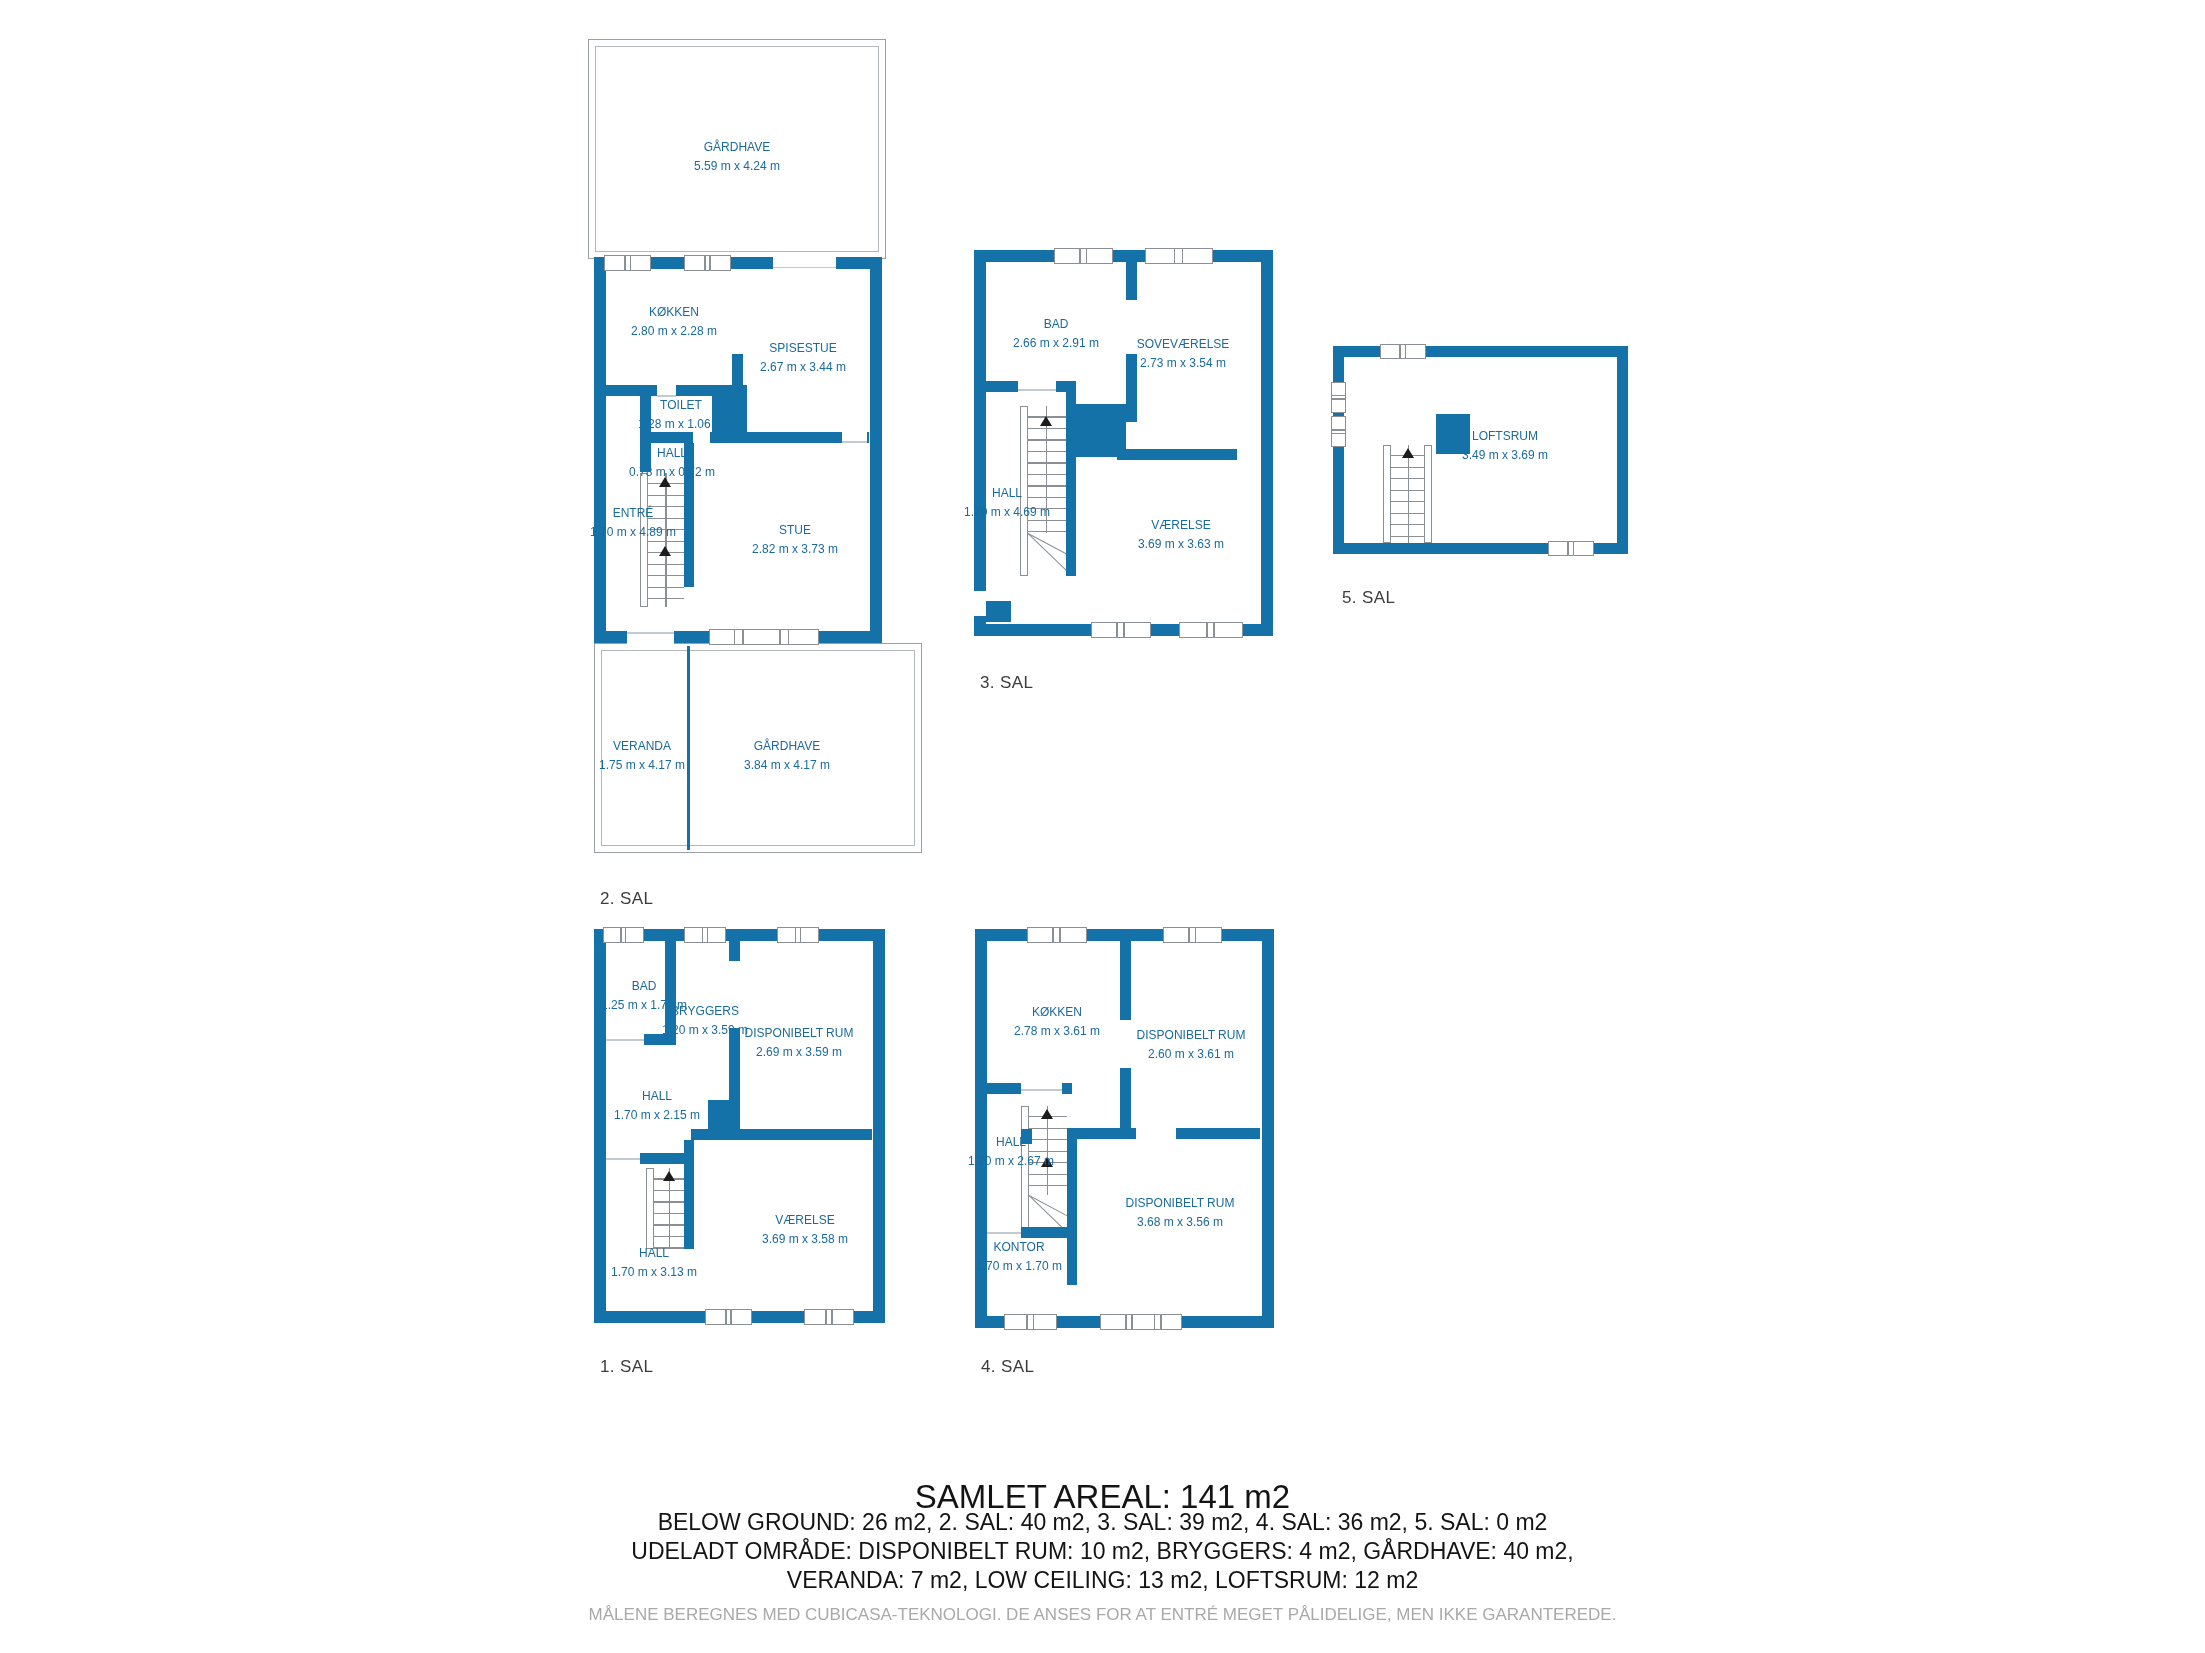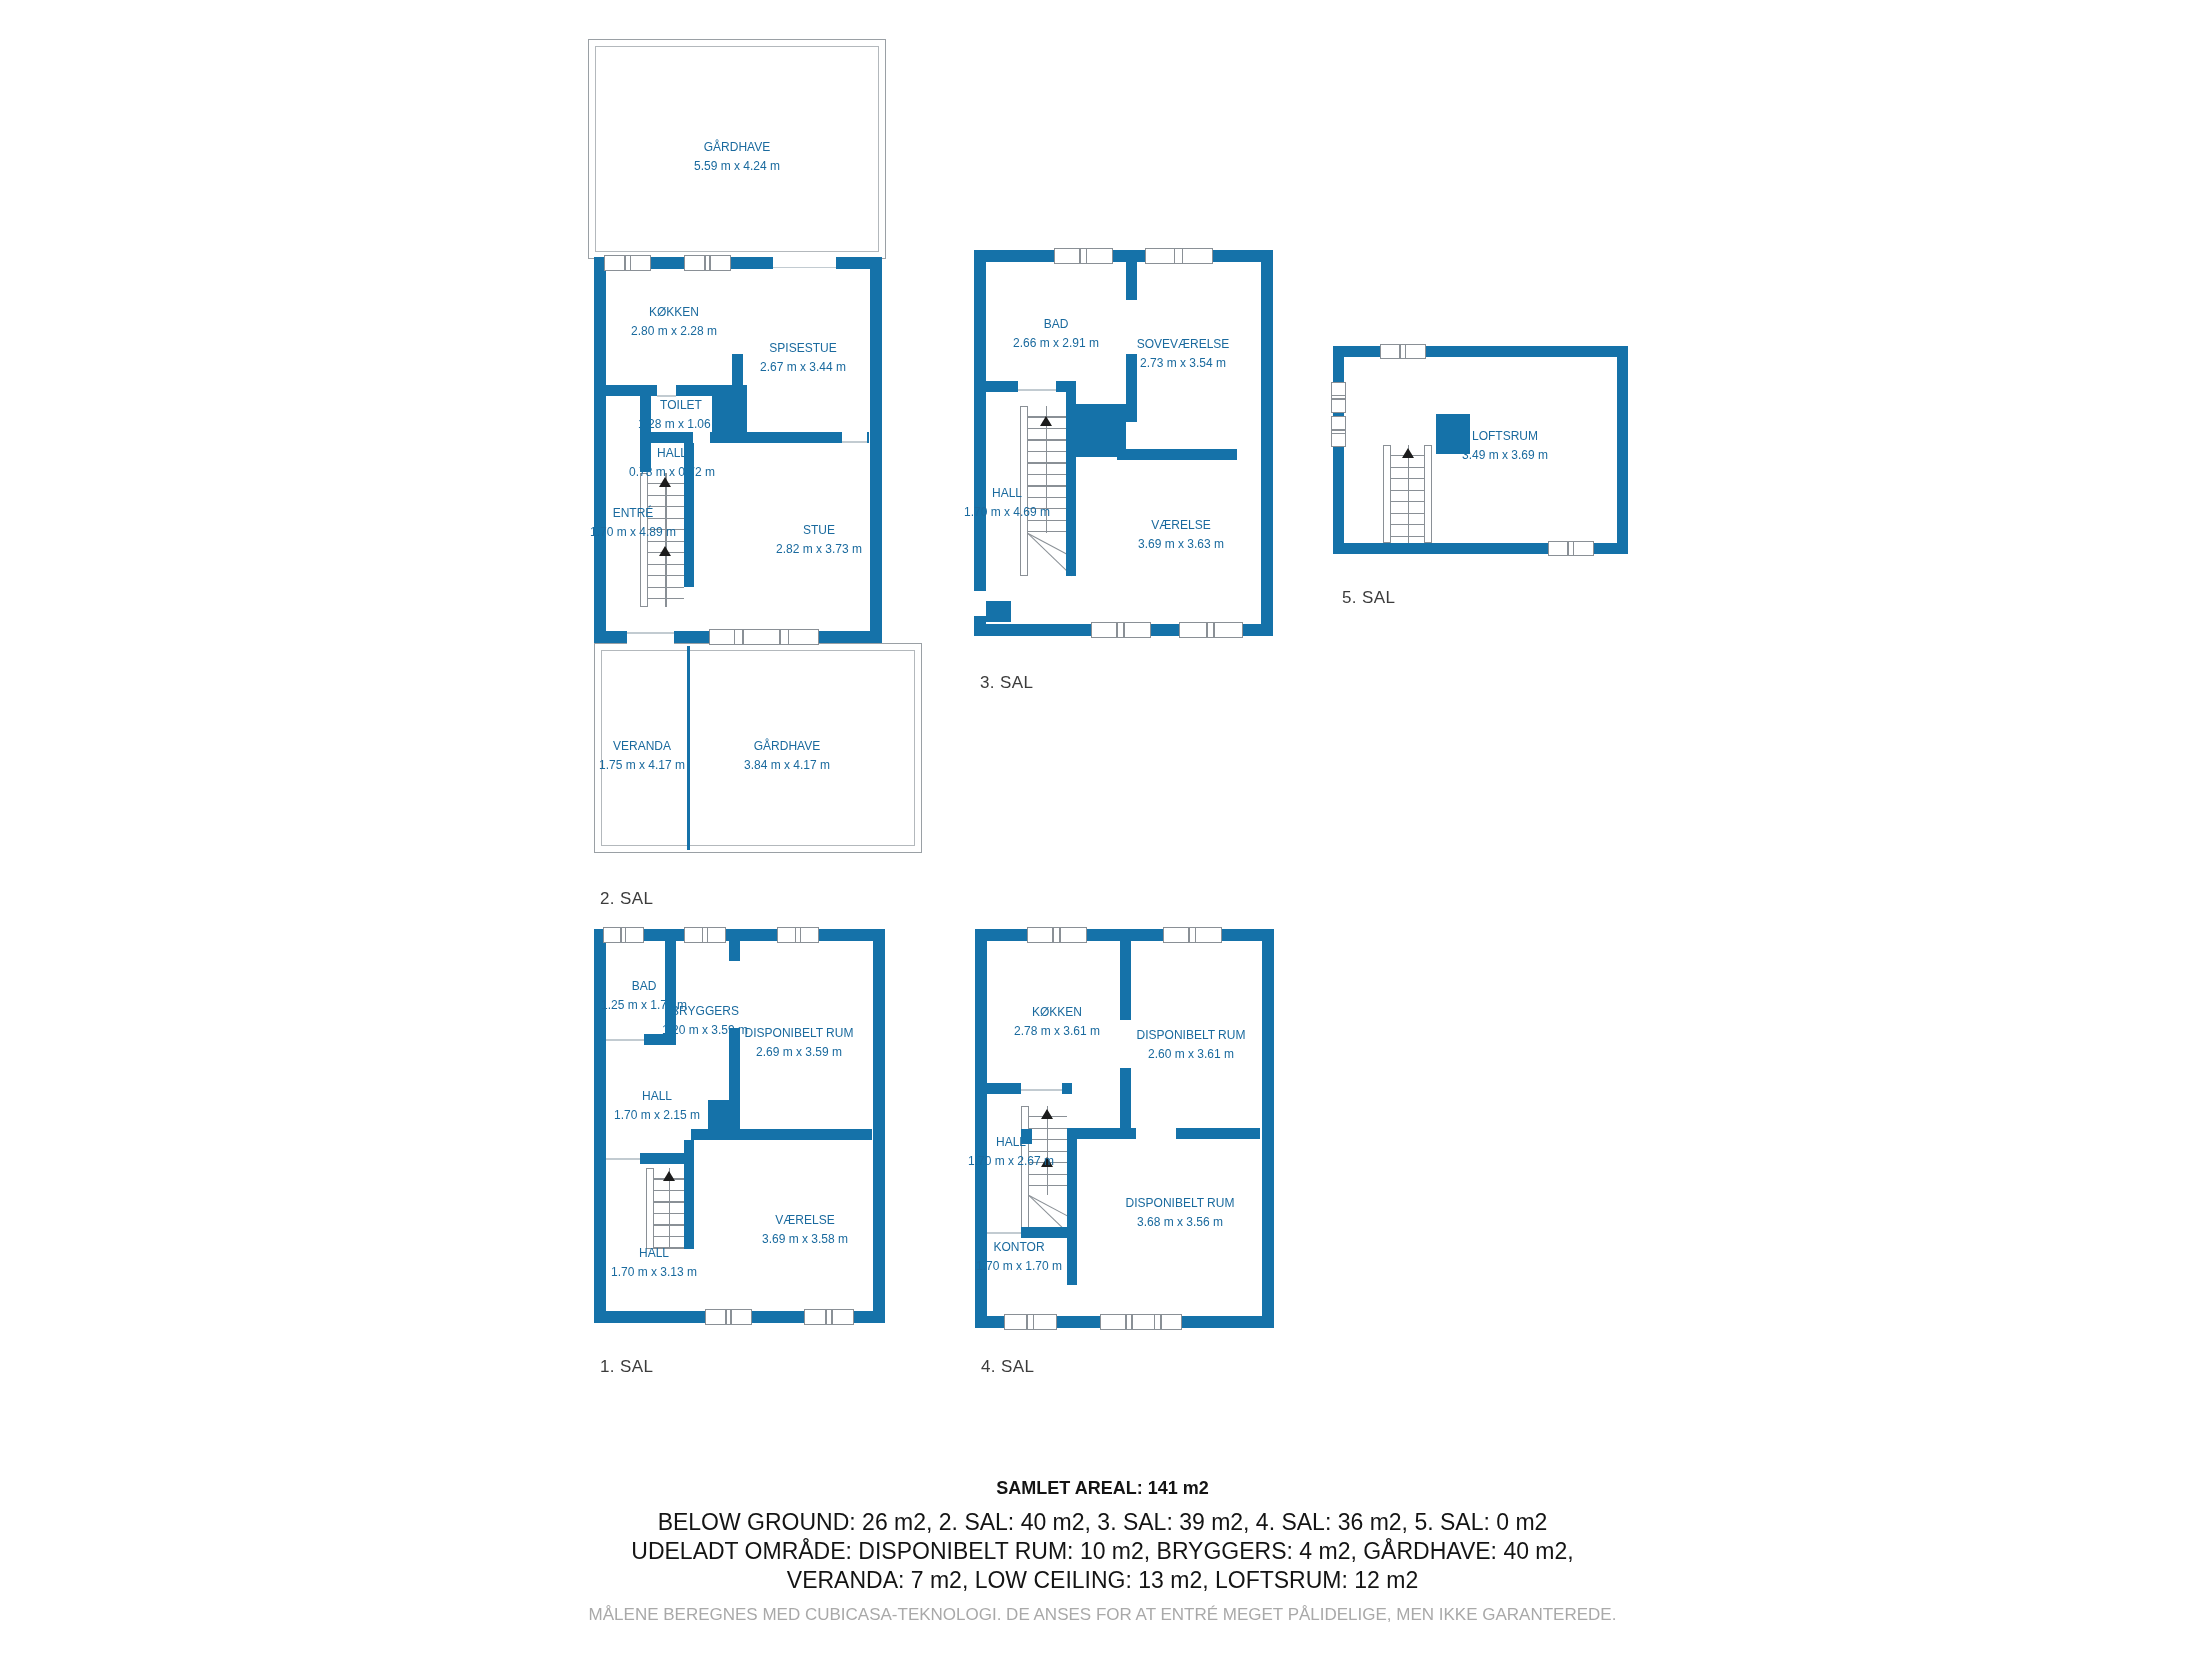--- a/index.html
+++ b/index.html
@@ -36,21 +36,21 @@
   .cline{position:absolute;top:0;width:1.3px;background:var(--gray);}
   .arrow{position:absolute;width:0;height:0;border-left:6px solid transparent;border-right:6px solid transparent;border-bottom:10.2px solid #1c1c1c;transform:translateX(-50%);z-index:2;}
   .diag{position:absolute;height:1.3px;background:var(--gray);transform-origin:0 50%;}
   
   .rlabel{position:absolute;transform:translateX(-50%);text-align:center;white-space:nowrap;
           color:var(--roomtext);z-index:1;}
   .rn,.rd{font-size:12px;line-height:18.7px;}
   .flabel{position:absolute;font-size:17px;letter-spacing:0.4px;color:#3c3c3c;z-index:5;}
   
   .sumline{position:absolute;left:0;width:2205px;text-align:center;color:#141414;}
-  .sum-title{font-size:18px;font-weight:bold;}
+  .sum-title{font-size:33px;font-weight:normal;}
   .sum-body{font-size:23px;}
   .disclaimer{position:absolute;left:0;width:2205px;text-align:center;font-size:17px;color:#a9a9a9;}
 </style>
 </head>
 <body>
 
 <div class="outdoor" style="left:588px;top:39px;width:298px;height:220px">
   <div class="rlabel" style="left:148px;top:98px">
     <div class="rn">GÅRDHAVE</div>
     <div class="rd">5.59 m x 4.24 m</div>
@@ -113,21 +113,21 @@
     <div class="rd">1.28 m x 1.06 m</div>
   </div>
   <div class="rlabel" style="left:66px;top:175px">
     <div class="rn">HALL</div>
     <div class="rd">0.78 m x 0.72 m</div>
   </div>
   <div class="rlabel" style="left:27px;top:235px">
     <div class="rn">ENTRÉ</div>
     <div class="rd">1.70 m x 4.89 m</div>
   </div>
-  <div class="rlabel" style="left:213px;top:252px">
+  <div class="rlabel" style="left:189px;top:252px">
     <div class="rn">STUE</div>
     <div class="rd">2.82 m x 3.73 m</div>
   </div>
 </div>
 
 <div class="outdoor" style="left:594px;top:643px;width:328px;height:210px">
   <div class="w" style="left:92px;top:1.7px;width:2.5px;height:204px;z-index:2"></div>
   <div class="rlabel" style="left:47px;top:93px">
     <div class="rn">VERANDA</div>
     <div class="rd">1.75 m x 4.17 m</div>

